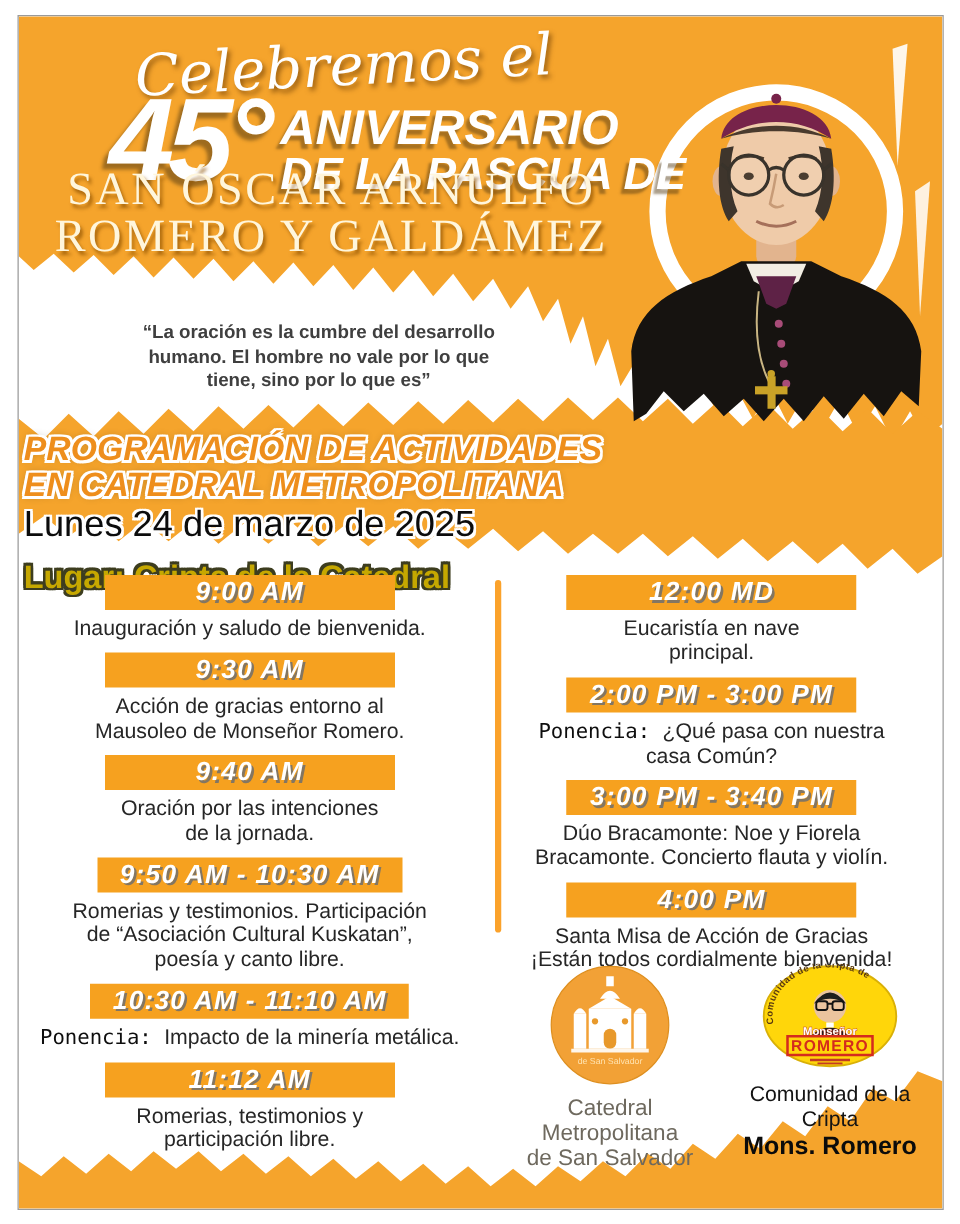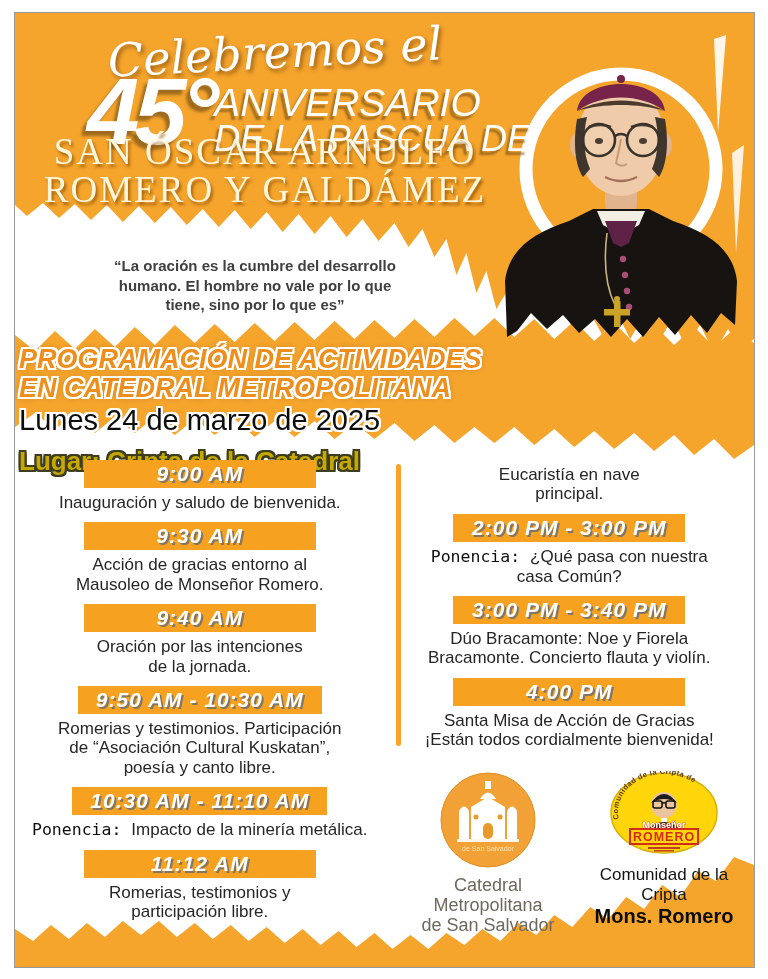--- a/index.html
+++ b/index.html
@@ -18,21 +18,21 @@
   .bg{position:absolute;left:0;top:0;width:739px;height:954px}
   .oj{fill:var(--orange)}
   .photo{position:absolute;left:478px;top:6px;width:262px;height:332px}
 
   .t-script{position:absolute;left:40px;top:12px;width:440px;text-align:center;
     font-family:"DejaVu Serif",serif;font-style:italic;font-size:46px;color:#fff;
     transform:rotate(-3deg);text-shadow:2px 3px 4px rgba(95,50,0,.6);}
   .t-45row{position:absolute;left:72px;top:60px;display:flex;align-items:flex-start;color:#fff;}
   .t-num{font-size:94px;font-weight:bold;font-style:italic;line-height:.82;letter-spacing:-5px;
     text-shadow:-4px 5px 3px rgba(85,60,20,.55);}
-  .t-lines{margin-top:12px;font-weight:normal;font-style:italic;line-height:.94;
+  .t-lines{margin-left:10px;margin-top:12px;font-weight:bold;font-style:italic;line-height:.94;
     text-shadow:-3px 4px 2px rgba(85,60,20,.5);}
   .t-line1{font-size:39px}
   .t-line2{font-size:36px}
   .t-names{position:absolute;left:0;top:120px;width:500px;text-align:center;
     font-family:"Liberation Serif",serif;font-size:37px;line-height:1.04;color:#FFF6DC;
     letter-spacing:2px;text-shadow:2px 3px 3px rgba(140,80,0,.75);white-space:pre-line}
 
   .quote{position:absolute;left:28px;top:243px;width:424px;text-align:center;font-size:15px;
     font-weight:bold;line-height:1.3;color:#3f3f3f;white-space:pre-line}
 
@@ -165,20 +165,21 @@
   </div>
 
   <div class="sitem">
     <div class="banner">11:12 AM</div>
     <div class="desc">Romerias, testimonios y
 participación libre.</div>
   </div>
 </div>
       <div class="col">
   <div class="sitem">
+    <div class="banner">12:00 MD</div>
     <div class="desc">Eucaristía en nave
 principal.</div>
   </div>
 
   <div class="sitem">
     <div class="banner">2:00 PM - 3:00 PM</div>
     <div class="desc"><span class="ponencia">Ponencia: </span>¿Qué pasa con nuestra
 casa Común?</div>
   </div>
 

